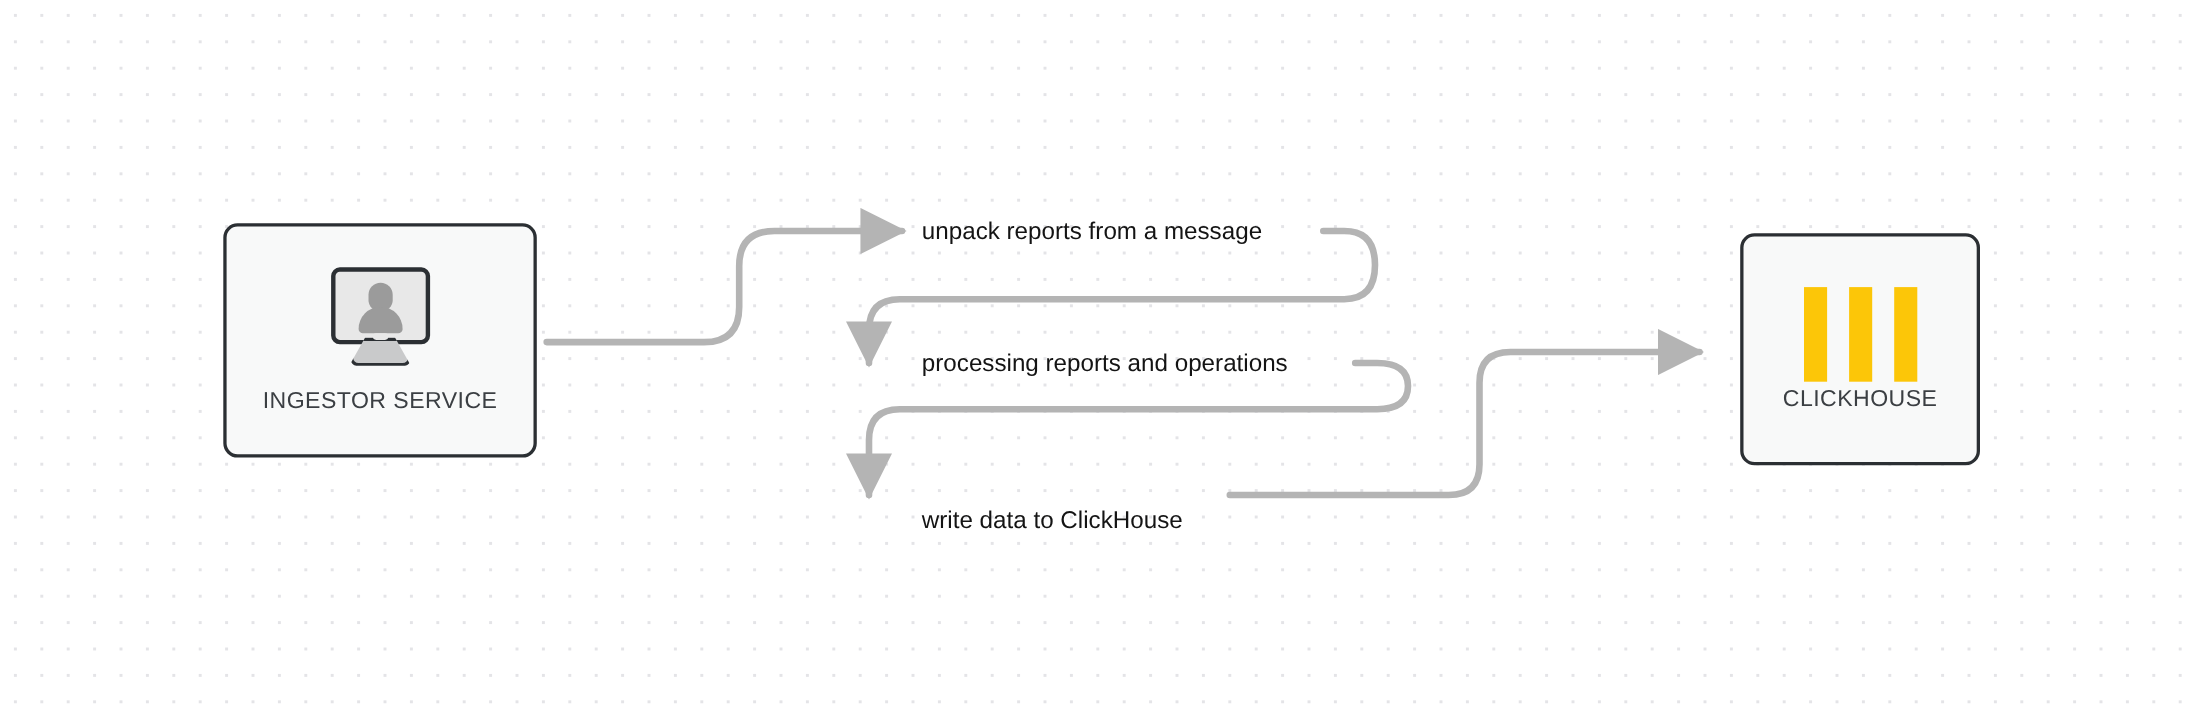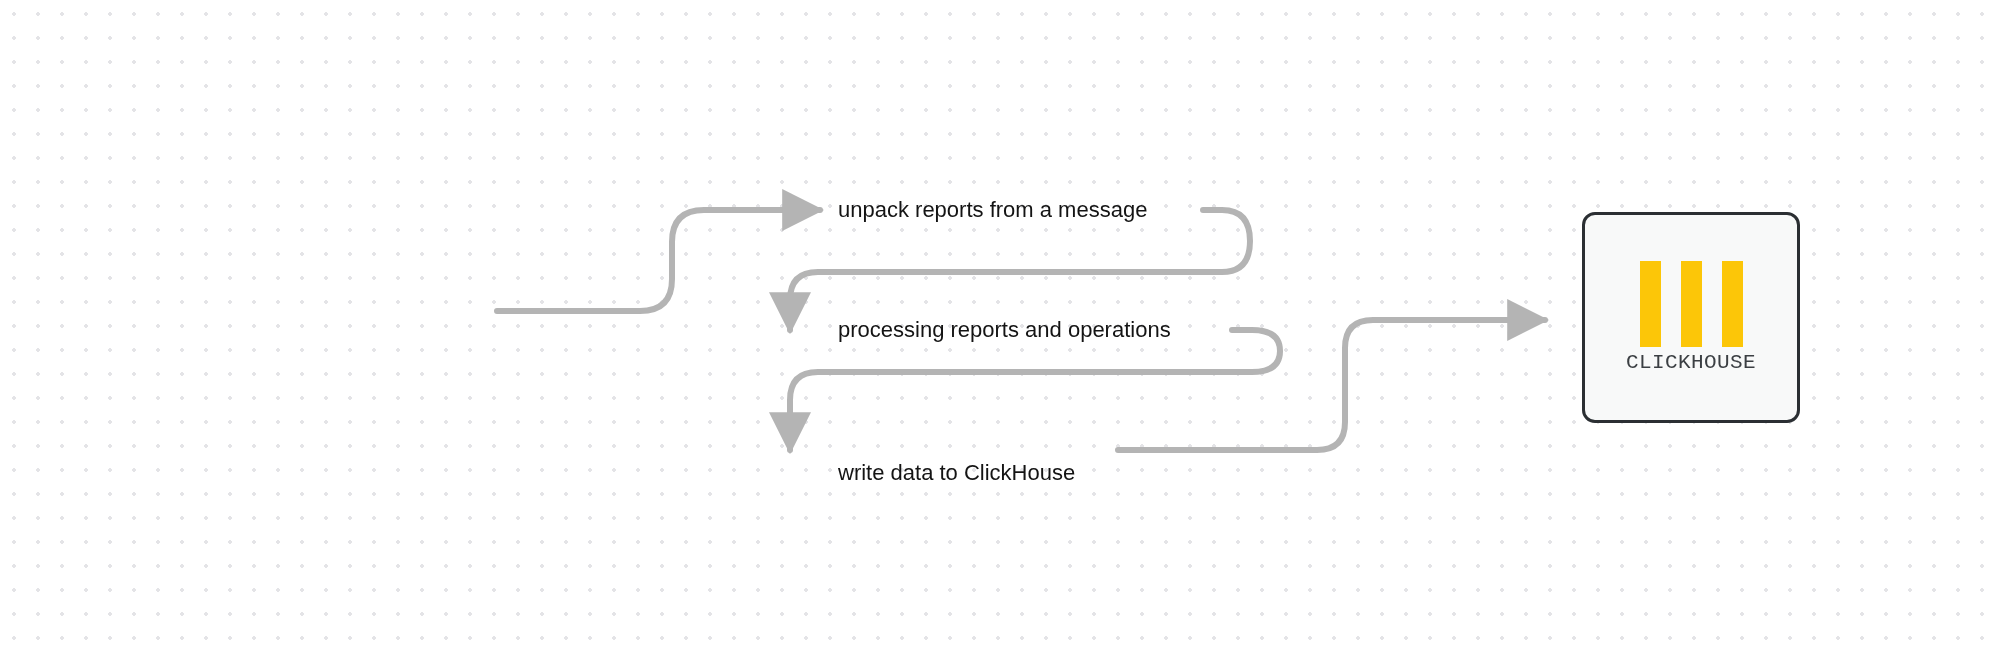--- a/index.html
+++ b/index.html
@@ -49,21 +49,21 @@
     width: 218px;
     height: 211px;
   }
   .node-label {
     font-size: 21px;
     color: #3b3f43;
     letter-spacing: 0.4px;
     white-space: nowrap;
   }
   #node-ingestor .node-label { margin-top: 18px; }
-  #node-clickhouse .node-label { margin-top: 4px; font-family: Liberation Mono, monospace; }
+  #node-clickhouse .node-label { margin-top: 4px; }
 
   
   .monitor-icon {
     position: relative;
     width: 98px;
     height: 92px;
   }
   .monitor-screen {
     position: absolute;
     left: 4px;
@@ -161,20 +161,31 @@
       <path d="M 497 311 L 640 311 Q 672 311 672 279 L 672 242 Q 672 210 704 210 L 820 210" marker-end="url(#arrow)"></path>
 
       <path d="M 1203 210 L 1222 210 Q 1250 210 1250 241 Q 1250 272 1222 272 L 818 272 Q 790 272 790 300 L 790 330" marker-end="url(#arrow)"></path>
 
       <path d="M 1232 330 L 1252 330 Q 1280 330 1280 351 Q 1280 372 1252 372 L 818 372 Q 790 372 790 400 L 790 450" marker-end="url(#arrow)"></path>
 
       <path d="M 1118 450 L 1317 450 Q 1345 450 1345 422 L 1345 348 Q 1345 320 1373 320 L 1545 320" marker-end="url(#arrow)"></path>
     </g>
   </svg>
 
+  <div class="node" id="node-ingestor">
+    <div class="monitor-icon">
+      <div class="monitor-screen">
+        <div class="monitor-person-head"></div>
+        <div class="monitor-person-body"></div>
+      </div>
+      <div class="monitor-stand"></div>
+      <div class="monitor-notch"></div>
+    </div>
+    <div class="node-label">INGESTOR SERVICE</div>
+  </div>
 
   <div class="node" id="node-clickhouse">
     <div class="ch-logo">
       <div class="ch-bar"></div>
       <div class="ch-bar"></div>
       <div class="ch-bar"></div>
     </div>
     <div class="node-label">CLICKHOUSE</div>
   </div>
 

